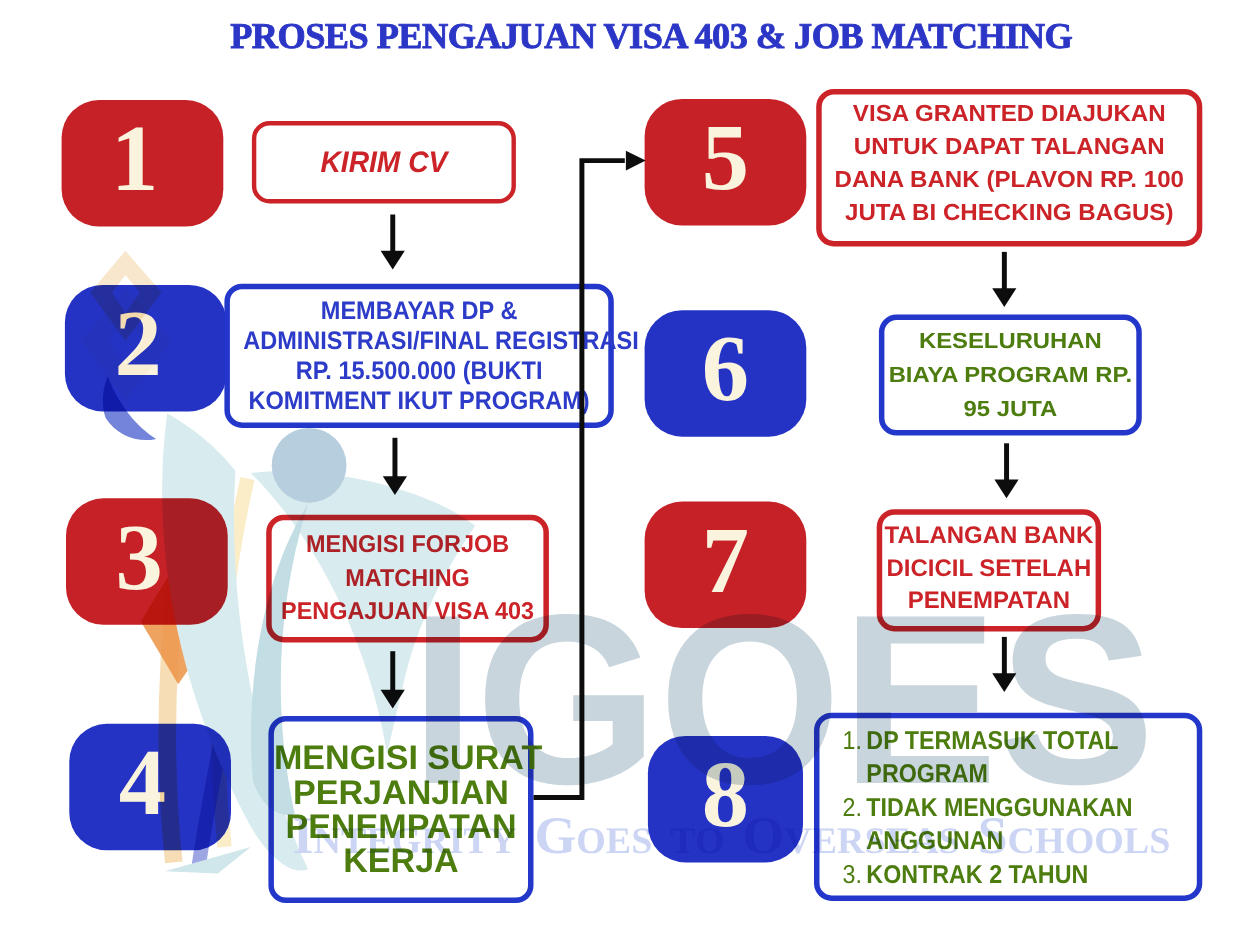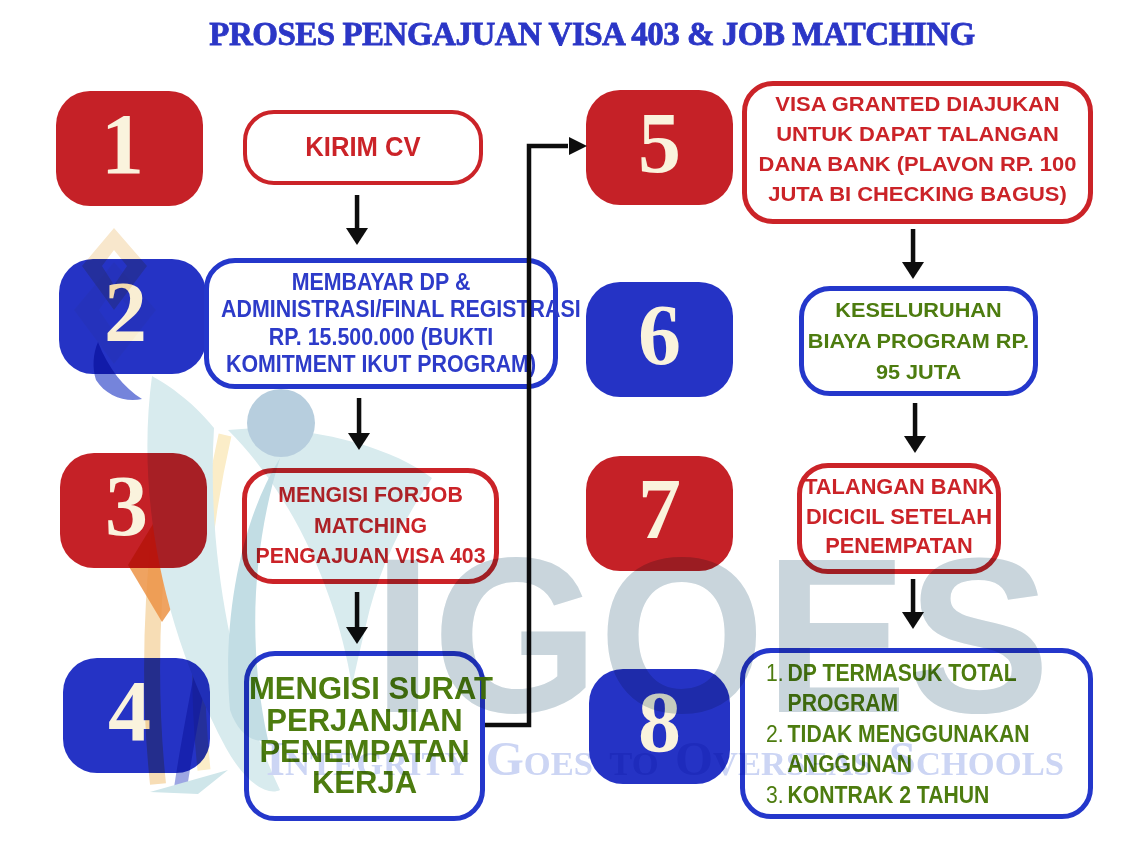--- a/index.html
+++ b/index.html
@@ -6,21 +6,21 @@
   body{width:1126px;height:845px;background:#ffffff;position:relative;overflow:hidden;
        font-family:"Liberation Sans",sans-serif;}
   .abs{position:absolute;}
   .title{width:1126px;top:16px;left:0;text-align:center;
          font-family:"Liberation Serif",serif;font-weight:bold;
          font-size:33px;color:#2b36c6;letter-spacing:-0.5px;margin-left:29px;-webkit-text-stroke:0.8px #2b36c6;}
   .sq{width:147px;height:115px;border-radius:34px;display:flex;align-items:center;justify-content:center;
       font-family:"Liberation Serif",serif;font-weight:bold;font-size:86px;color:#faf3dd;padding-bottom:9px;box-sizing:border-box;}
   .red{background:#c52127;}
   .blue{background:#2533c5;}
-  .bx{border-radius:31px;background:#fff;display:flex;align-items:center;justify-content:center;
+  .bx{border-radius:16px;background:#fff;display:flex;align-items:center;justify-content:center;
       text-align:center;font-weight:bold;box-sizing:border-box;}
   .bx>span{display:block;width:100%;white-space:nowrap;}
   .bx div{white-space:nowrap;}
   .bred{border:5px solid #cb2328;color:#cb2328;}
   .bblue{border:5px solid #2437cb;}
   .tblue{color:#2d3bc9;}
   .tgreen{color:#4d7c0f;}
 </style>
 </head>
 <body>
@@ -28,21 +28,21 @@
 
 <div class="abs sq red" style="left:56px;top:91px;padding-right:14px;">1</div>
 <div class="abs sq blue" style="left:59px;top:259px;padding-right:14px;">2</div>
 <div class="abs sq red" style="left:60px;top:453px;padding-right:14px;">3</div>
 <div class="abs sq blue" style="left:63px;top:658px;padding-right:14px;">4</div>
 <div class="abs sq red" style="left:586px;top:90px;">5</div>
 <div class="abs sq blue" style="left:586px;top:282px;">6</div>
 <div class="abs sq red" style="left:586px;top:456px;">7</div>
 <div class="abs sq blue" style="left:589px;top:669px;width:141px;">8</div>
 
-<div class="abs bx bred" style="left:243px;top:110px;width:240px;height:75px;border-width:4px;font-size:27px;">
+<div class="abs bx bred" style="left:229px;top:110px;width:240px;height:75px;border-width:4px;font-size:27px;font-style:italic;">
     <span style="transform:scaleX(0.95);">KIRIM CV</span>
   </div>
 <div class="abs bx bblue tblue" style="left:204px;top:258px;width:354px;height:131px;font-size:23px;line-height:27.3px;">
     <span style="transform:scaleX(0.93);">MEMBAYAR DP &amp;<br>ADMINISTRASI/FINAL REGISTRASI<br>RP. 15.500.000 (BUKTI<br>KOMITMENT IKUT PROGRAM)</span>
   </div>
 <div class="abs bx bred" style="left:242px;top:468px;width:257px;height:116px;font-size:22.2px;line-height:30.6px;">
     <span style="transform:scaleX(0.96);">MENGISI FORJOB<br>MATCHING<br>PENGAJUAN VISA 403</span>
   </div>
 <div class="abs bx bblue tgreen" style="left:244px;top:651px;width:241px;height:170px;font-size:31px;line-height:31.3px;">
     <span>MENGISI SURAT<br>PERJANJIAN<br>PENEMPATAN<br>KERJA</span>

